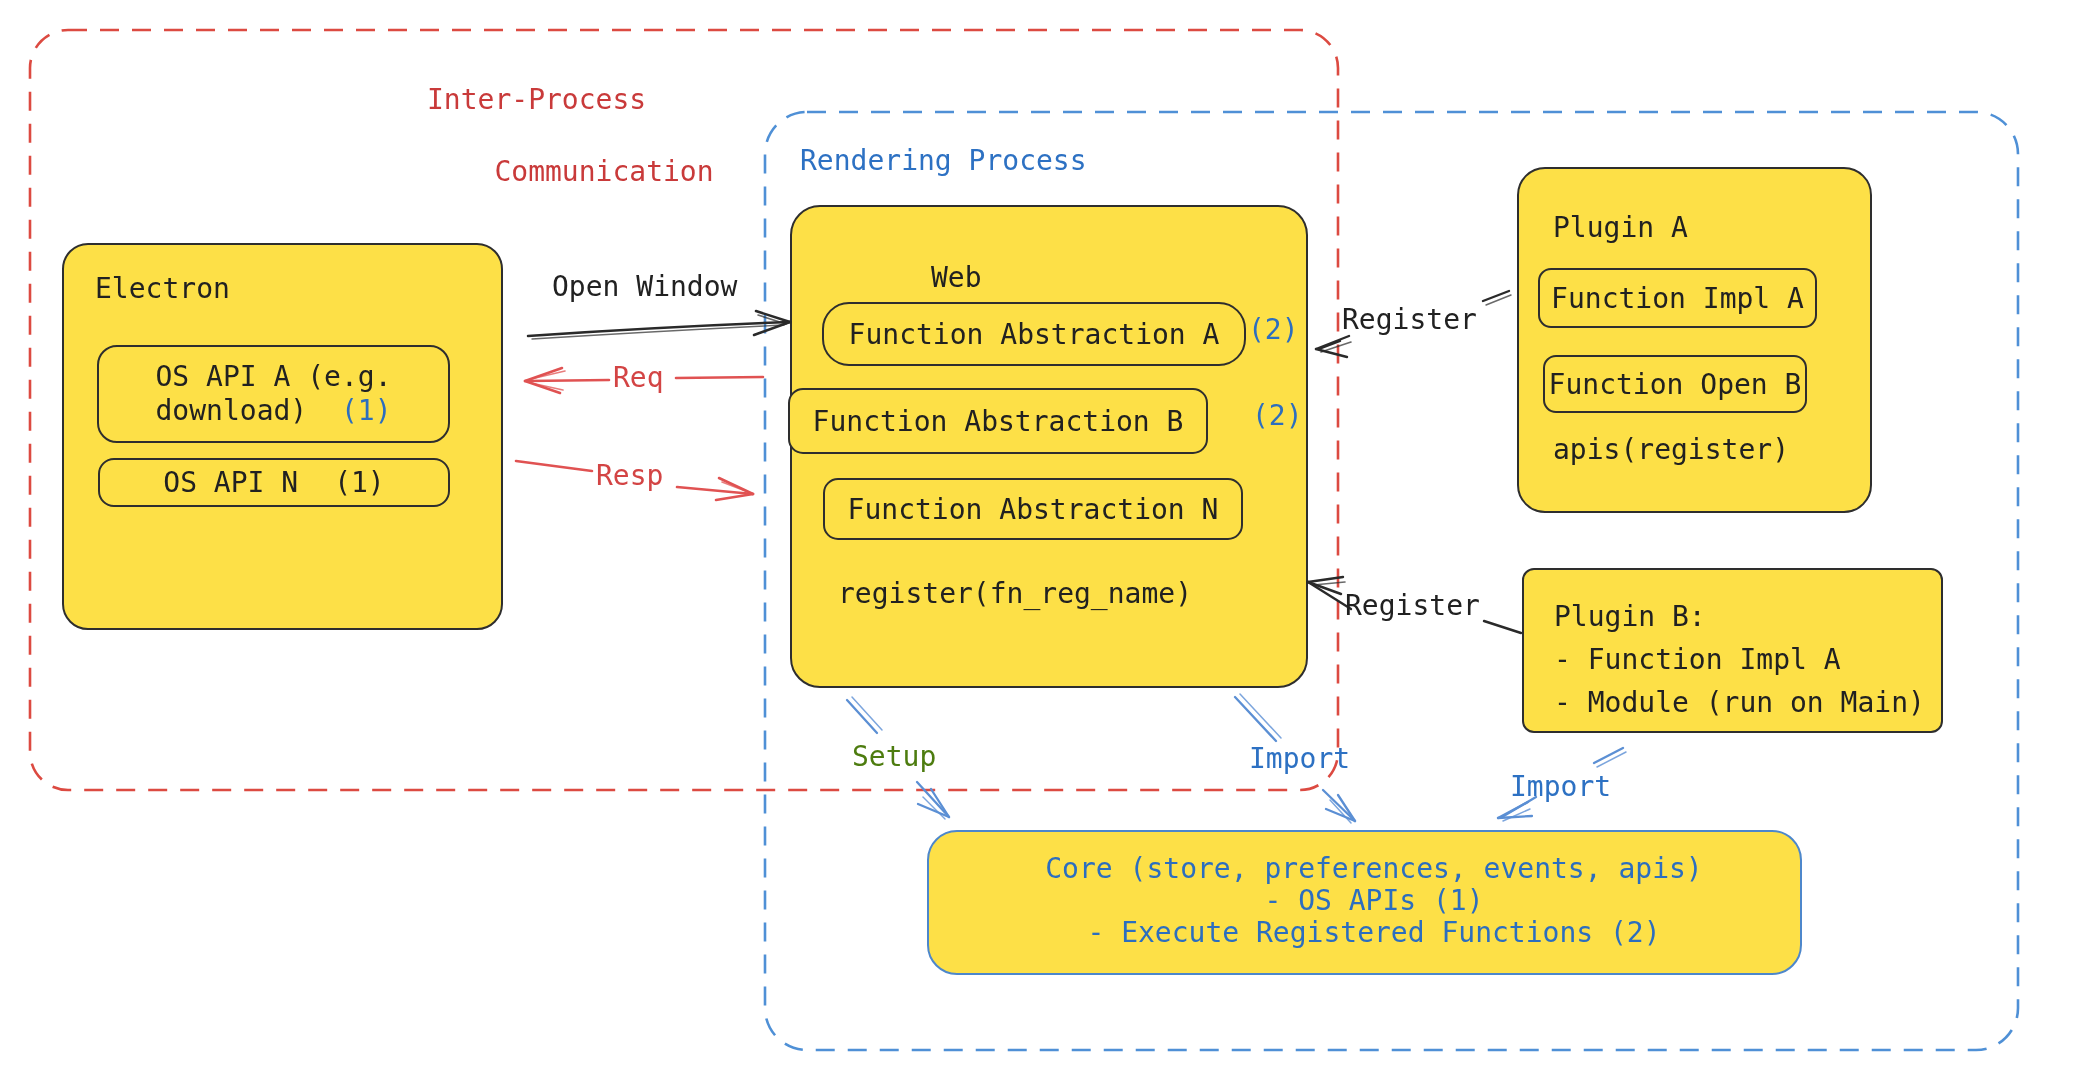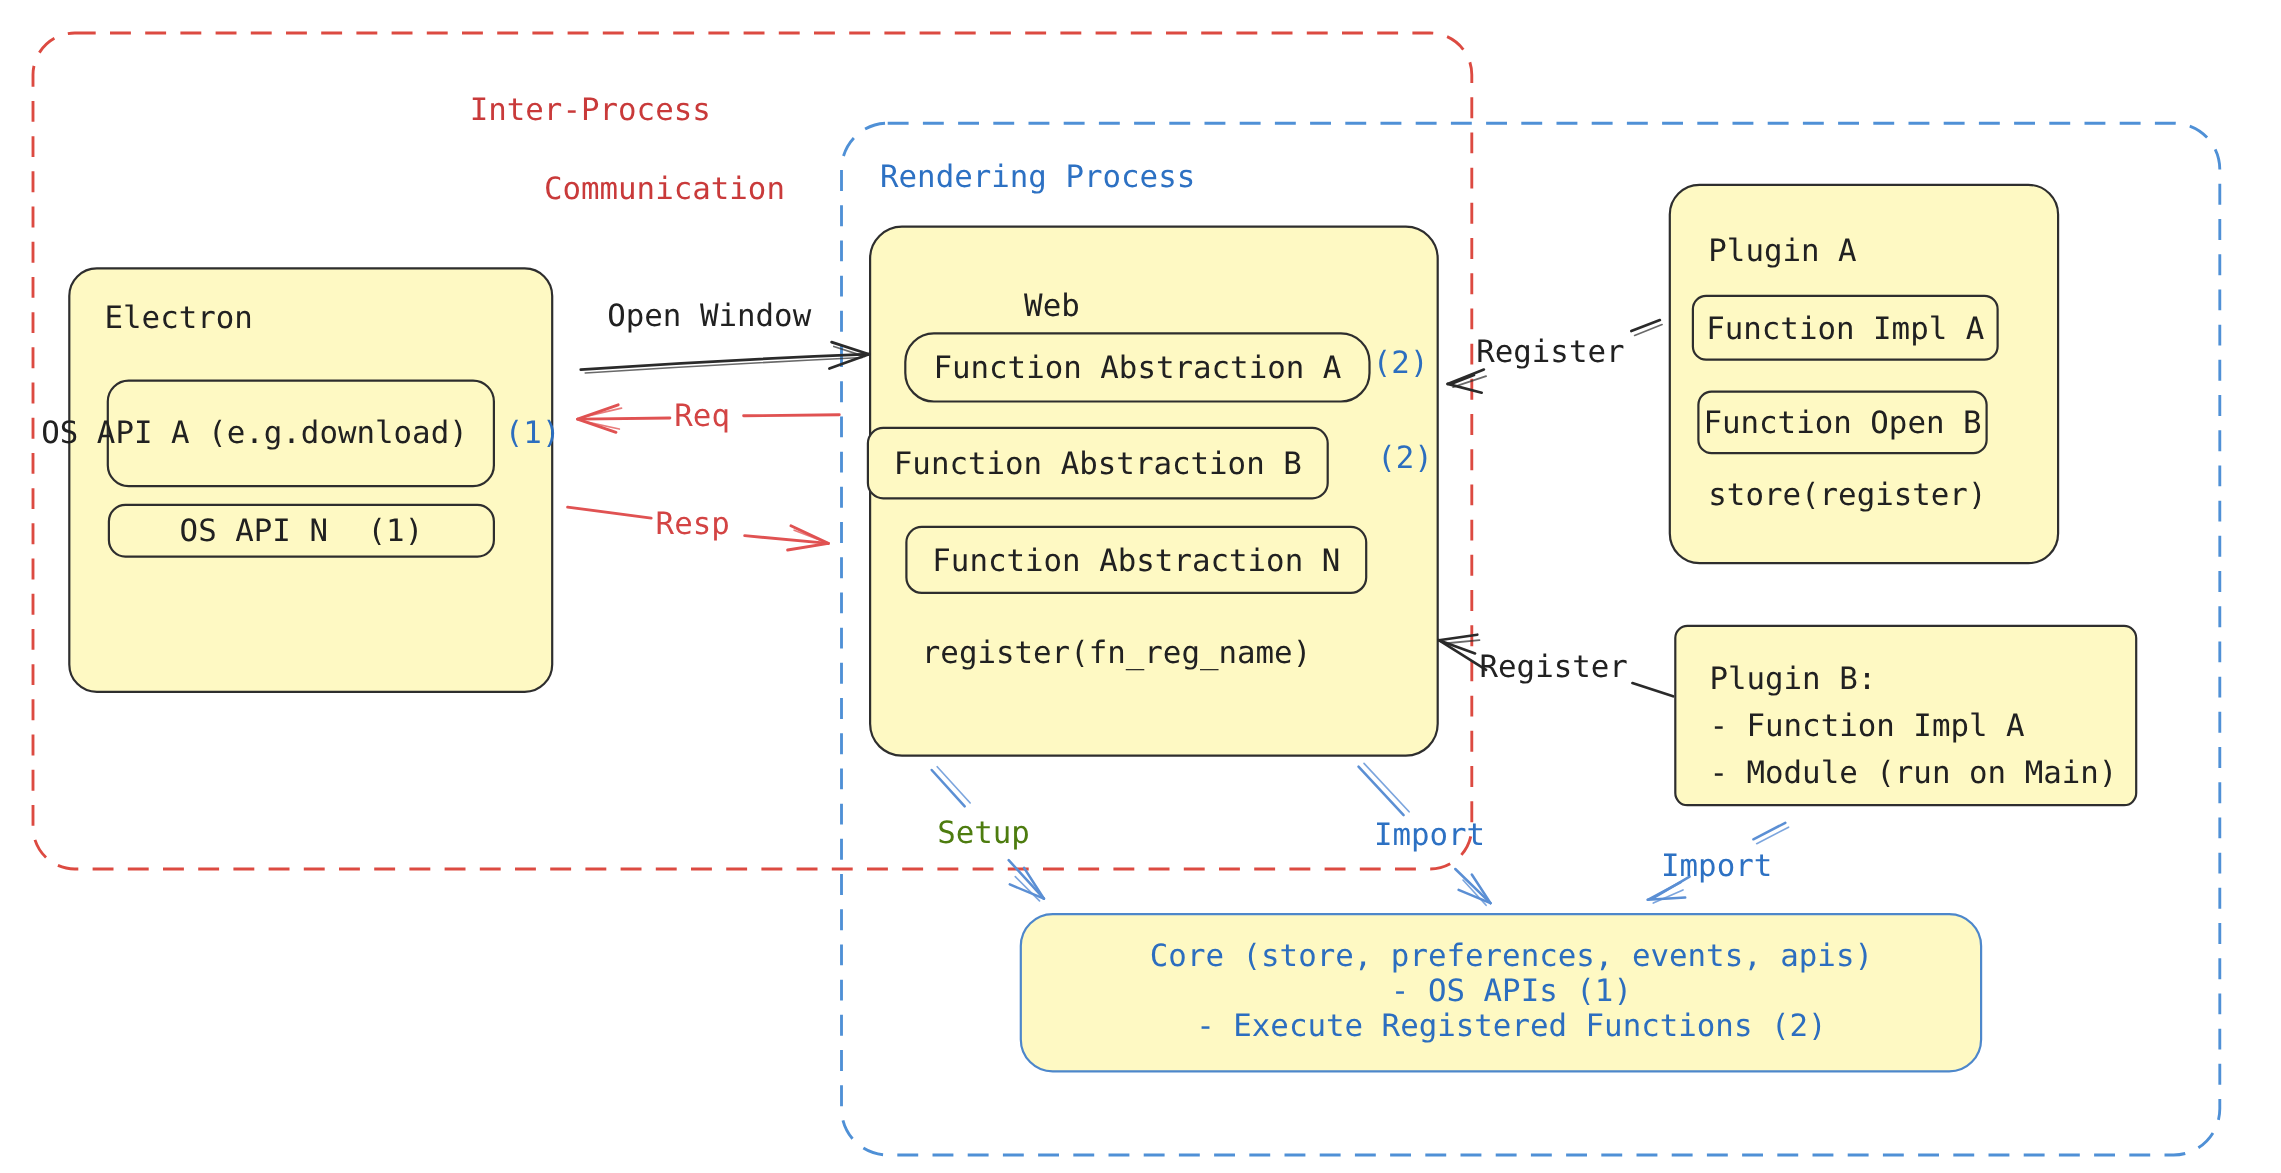--- a/index.html
+++ b/index.html
@@ -3,37 +3,37 @@
 <meta charset="utf-8">
 <style>
   html,body{margin:0;padding:0;background:#ffffff;}
   #canvas{
     position:relative;width:2074px;height:1066px;background:#ffffff;overflow:hidden;
     font-family:"DejaVu Sans Mono","Liberation Mono",monospace;
   }
   svg{position:absolute;left:0;top:0;pointer-events:none;}
   #dash-layer{z-index:1;}
   .box{
-    position:absolute;background:#fef9c3;border:2.4px solid #2e2e2e;
+    position:absolute;background:#fde047;border:2.4px solid #2e2e2e;
     box-sizing:border-box;z-index:2;
   }
   #arrow-layer{z-index:3;}
   .lbl{
     position:absolute;font-size:28px;line-height:32px;color:#212121;
     white-space:pre;z-index:4;letter-spacing:0px;
   }
   .red{color:#c93a3a;}
   .blue{color:#2c6ebf;}
   .center-flex{display:flex;align-items:center;justify-content:center;}
   .badge{color:#2c6ebf;}
   .inner-lbl{font-size:28px;color:#212121;white-space:pre;}
   
   #electron-box{left:62px;top:243px;width:441px;height:387px;border-radius:26px;}
   #api-a-box{left:97px;top:345px;width:353px;height:98px;border-radius:20px;
-    flex-direction:row;line-height:34px;}
+    flex-direction:column;line-height:34px;}
   #api-n-box{left:98px;top:458px;width:352px;height:49px;border-radius:16px;}
   #web-box{left:790px;top:205px;width:518px;height:483px;border-radius:30px;}
   #fa-a-box{left:822px;top:302px;width:424px;height:64px;border-radius:27px;}
   #fa-b-box{left:788px;top:388px;width:420px;height:66px;border-radius:15px;}
   #fa-n-box{left:823px;top:478px;width:420px;height:62px;border-radius:15px;}
   #plugin-a-box{left:1517px;top:167px;width:355px;height:346px;border-radius:28px;}
   #impl-a-box{left:1538px;top:268px;width:279px;height:60px;border-radius:13px;}
   #impl-b-box{left:1543px;top:355px;width:264px;height:58px;border-radius:13px;}
   #plugin-b-box{left:1522px;top:568px;width:421px;height:165px;border-radius:12px;
     padding:25px 16px 0 30px;line-height:43px;font-size:28px;color:#212121;}
@@ -89,21 +89,21 @@
   <div class="lbl" style="left:838px;top:578px;">register(fn_reg_name)</div>
 
   <div class="box" id="plugin-a-box"></div>
   <div class="lbl" style="left:1553px;top:212px;">Plugin A</div>
   <div class="box center-flex" id="impl-a-box">
     <span class="inner-lbl">Function Impl A</span>
   </div>
   <div class="box center-flex" id="impl-b-box">
     <span class="inner-lbl">Function Open B</span>
   </div>
-  <div class="lbl" style="left:1553px;top:434px;">store(register)</div>
+  <div class="lbl" style="left:1553px;top:434px;">apis(register)</div>
 
   <div class="box" id="plugin-b-box">
     <div>Plugin B:</div>
     <div>- Function Impl A</div>
     <div>- Module (run on Main)</div>
   </div>
 
   <div class="box" id="core-box">
     <div>Core (store, preferences, events, apis)</div>
     <div>- OS APIs (1)</div>

